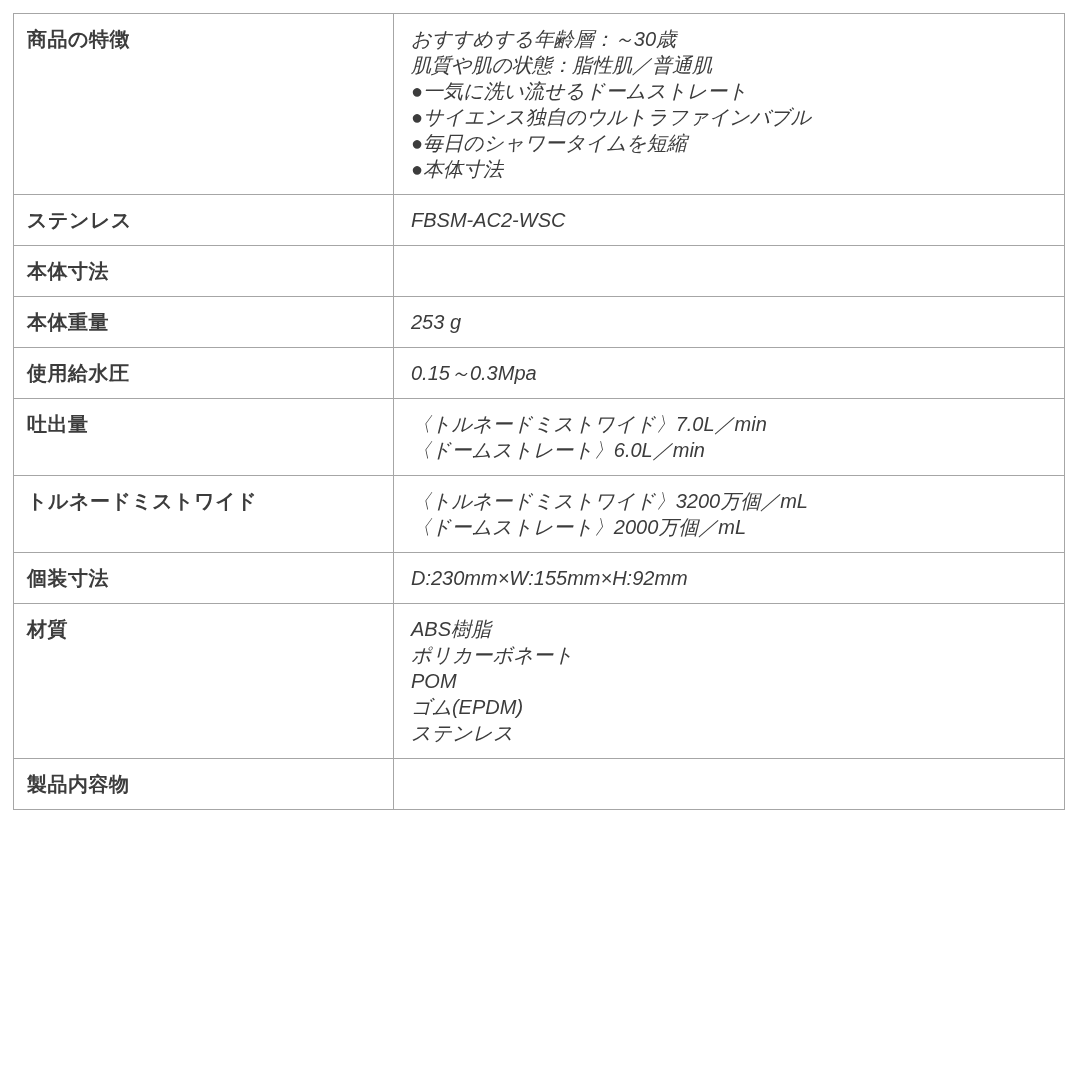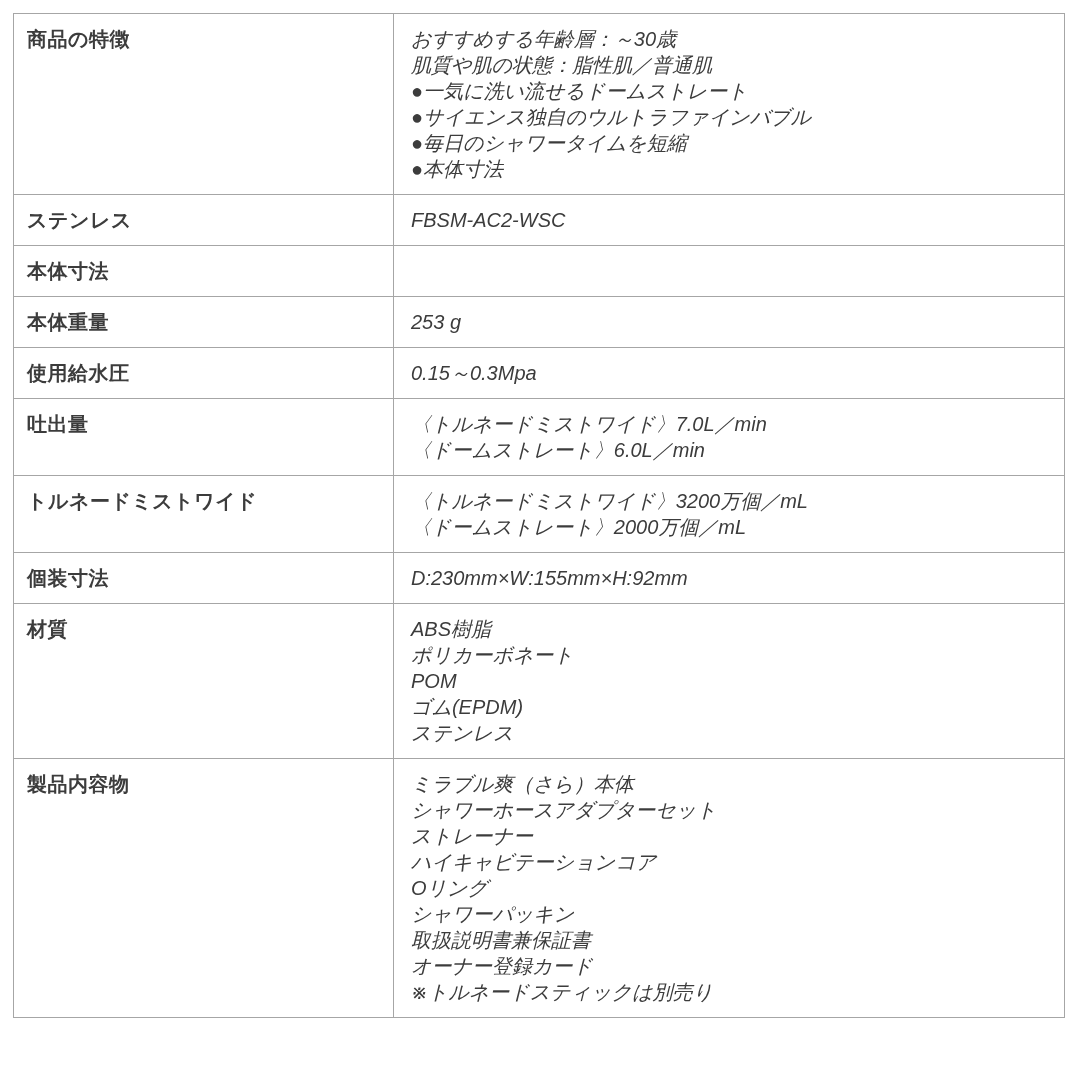--- a/index.html
+++ b/index.html
@@ -131,27 +131,16 @@
         <div class="spec-value-line">ABS樹脂</div>
         <div class="spec-value-line">ポリカーボネート</div>
         <div class="spec-value-line">POM</div>
         <div class="spec-value-line">ゴム(EPDM)</div>
         <div class="spec-value-line">ステンレス</div>
       </div>
     </div>
 
     <div class="spec-row">
       <div class="spec-label-cell">製品内容物</div>
-      <div class="spec-value-cell">
-        <div class="spec-value-line">ミラブル爽（さら）本体</div>
-        <div class="spec-value-line">シャワーホースアダプターセット</div>
-        <div class="spec-value-line">ストレーナー</div>
-        <div class="spec-value-line">ハイキャビテーションコア</div>
-        <div class="spec-value-line">Oリング</div>
-        <div class="spec-value-line">シャワーパッキン</div>
-        <div class="spec-value-line">取扱説明書兼保証書</div>
-        <div class="spec-value-line">オーナー登録カード</div>
-        <div class="spec-value-line">※トルネードスティックは別売り</div>
-      </div>
     </div>
 
   </div>
 </div>
 
 </body></html>

